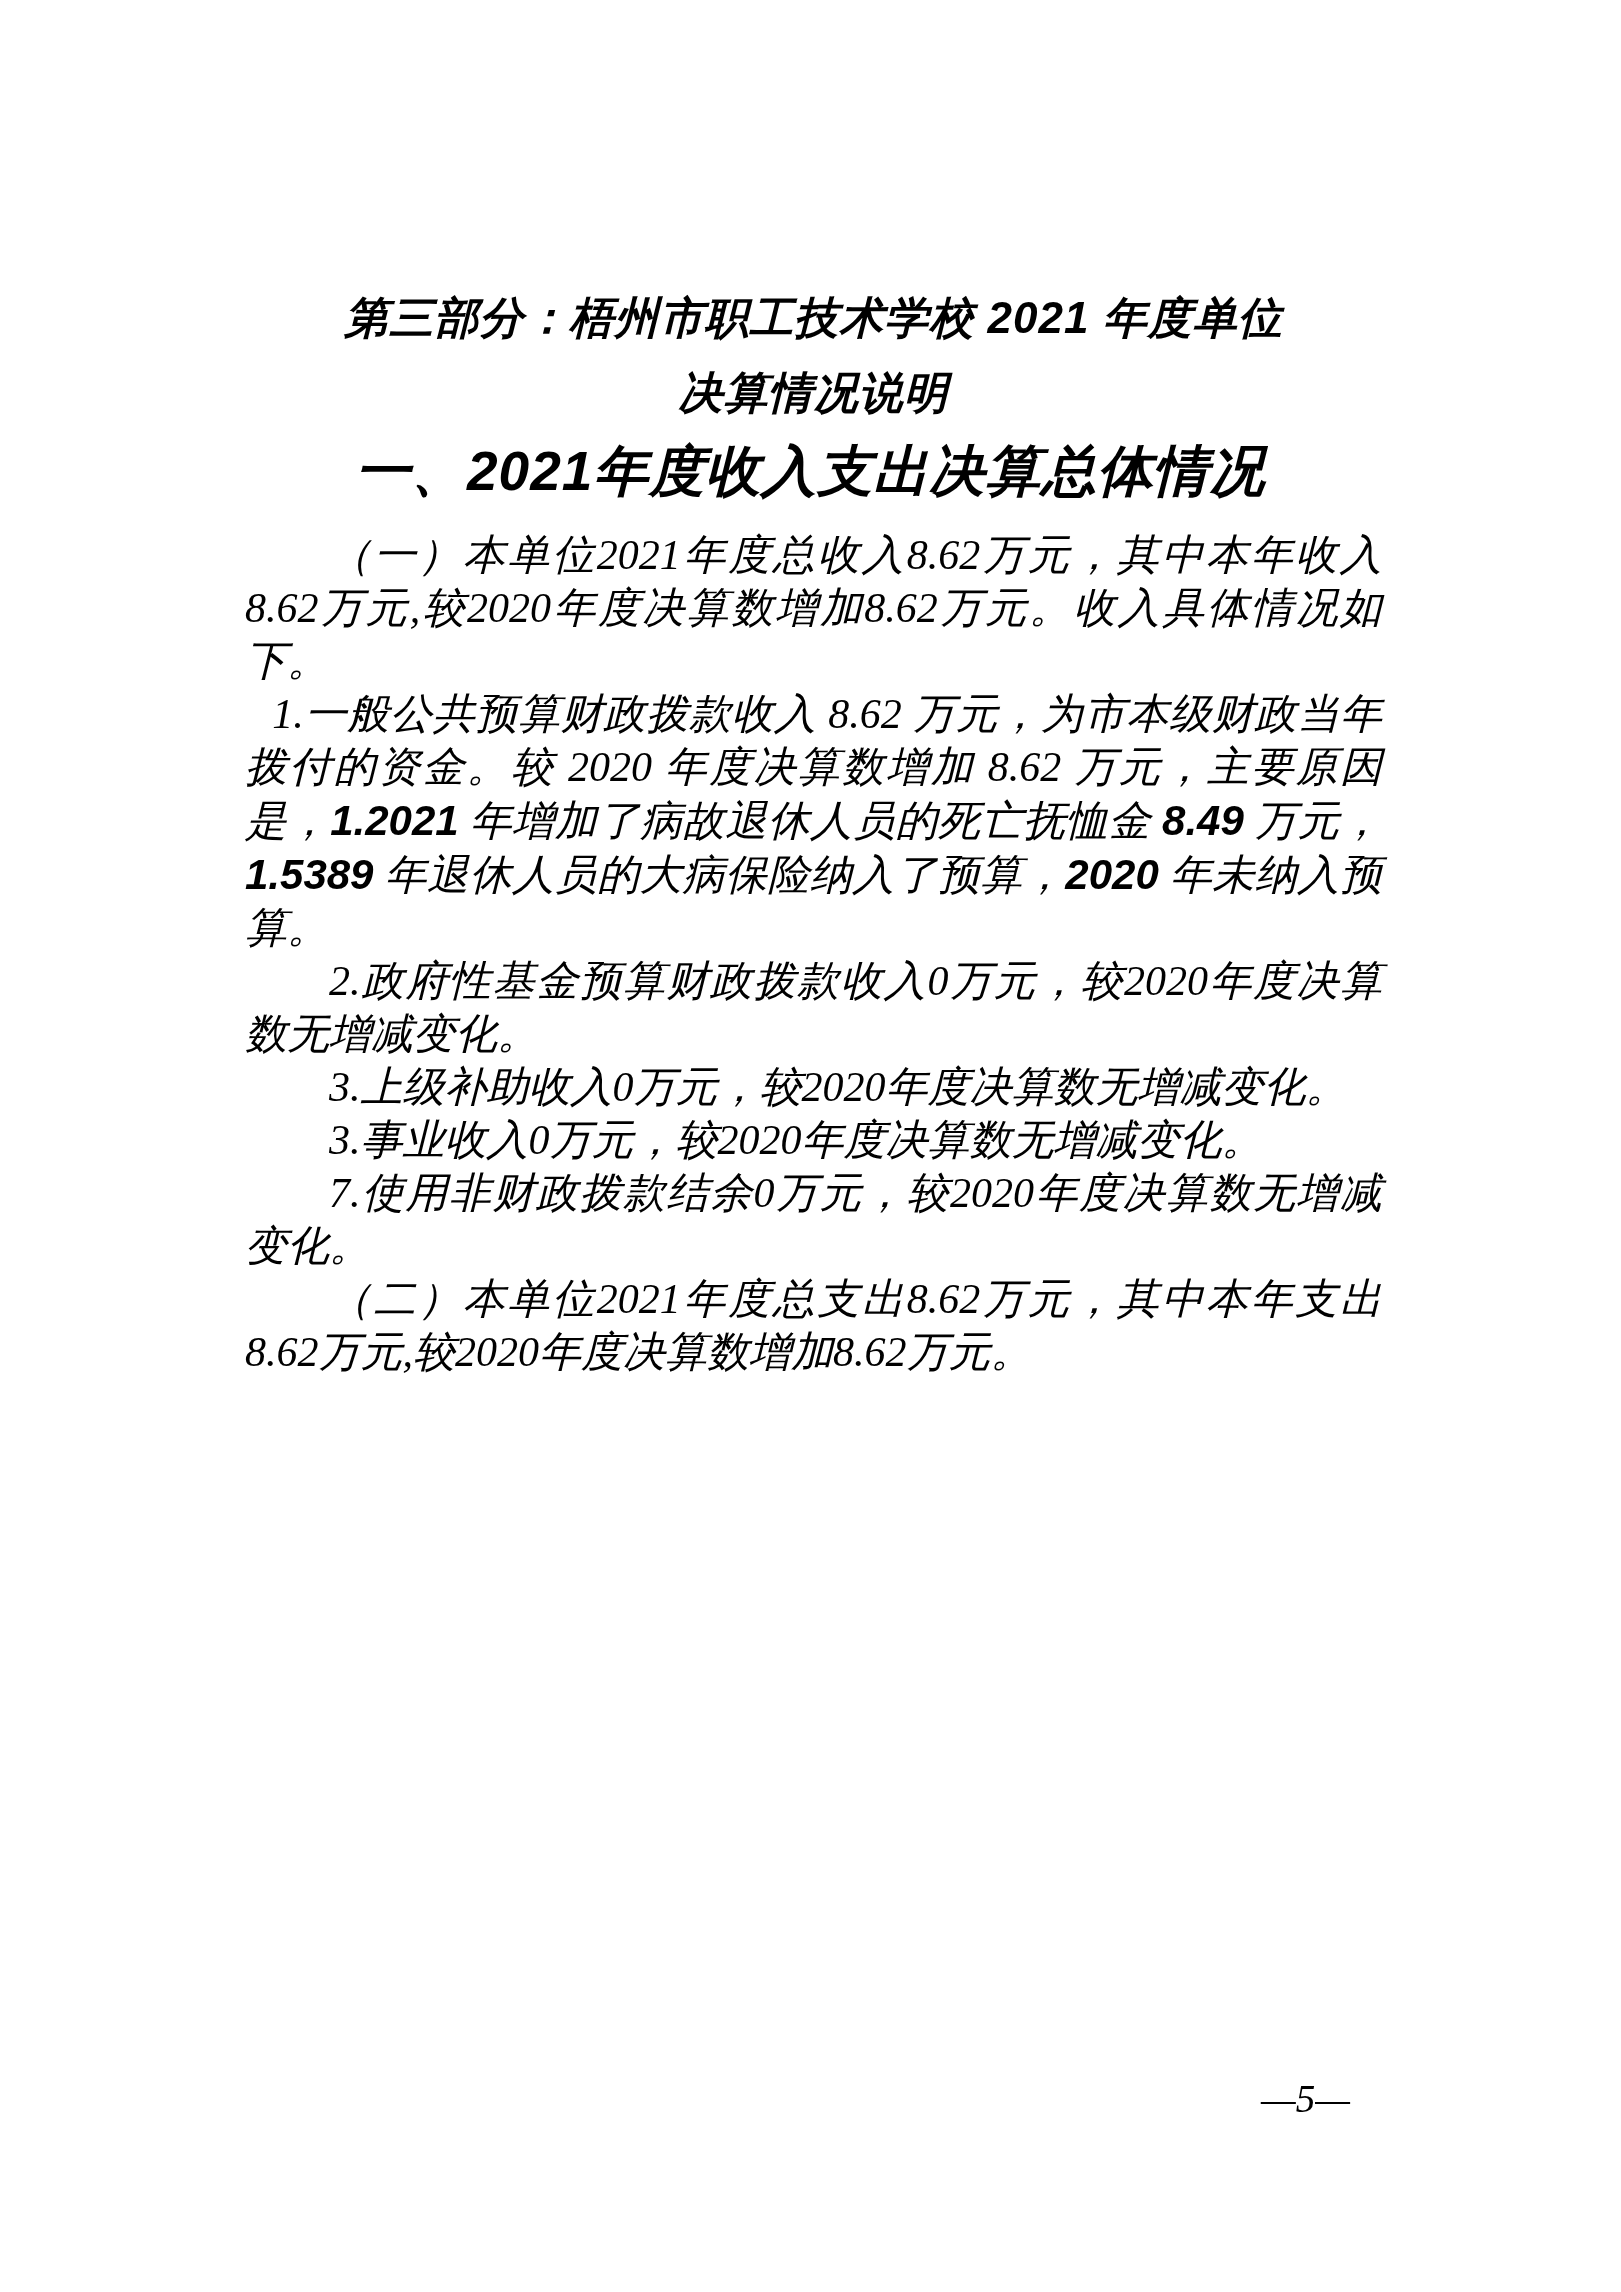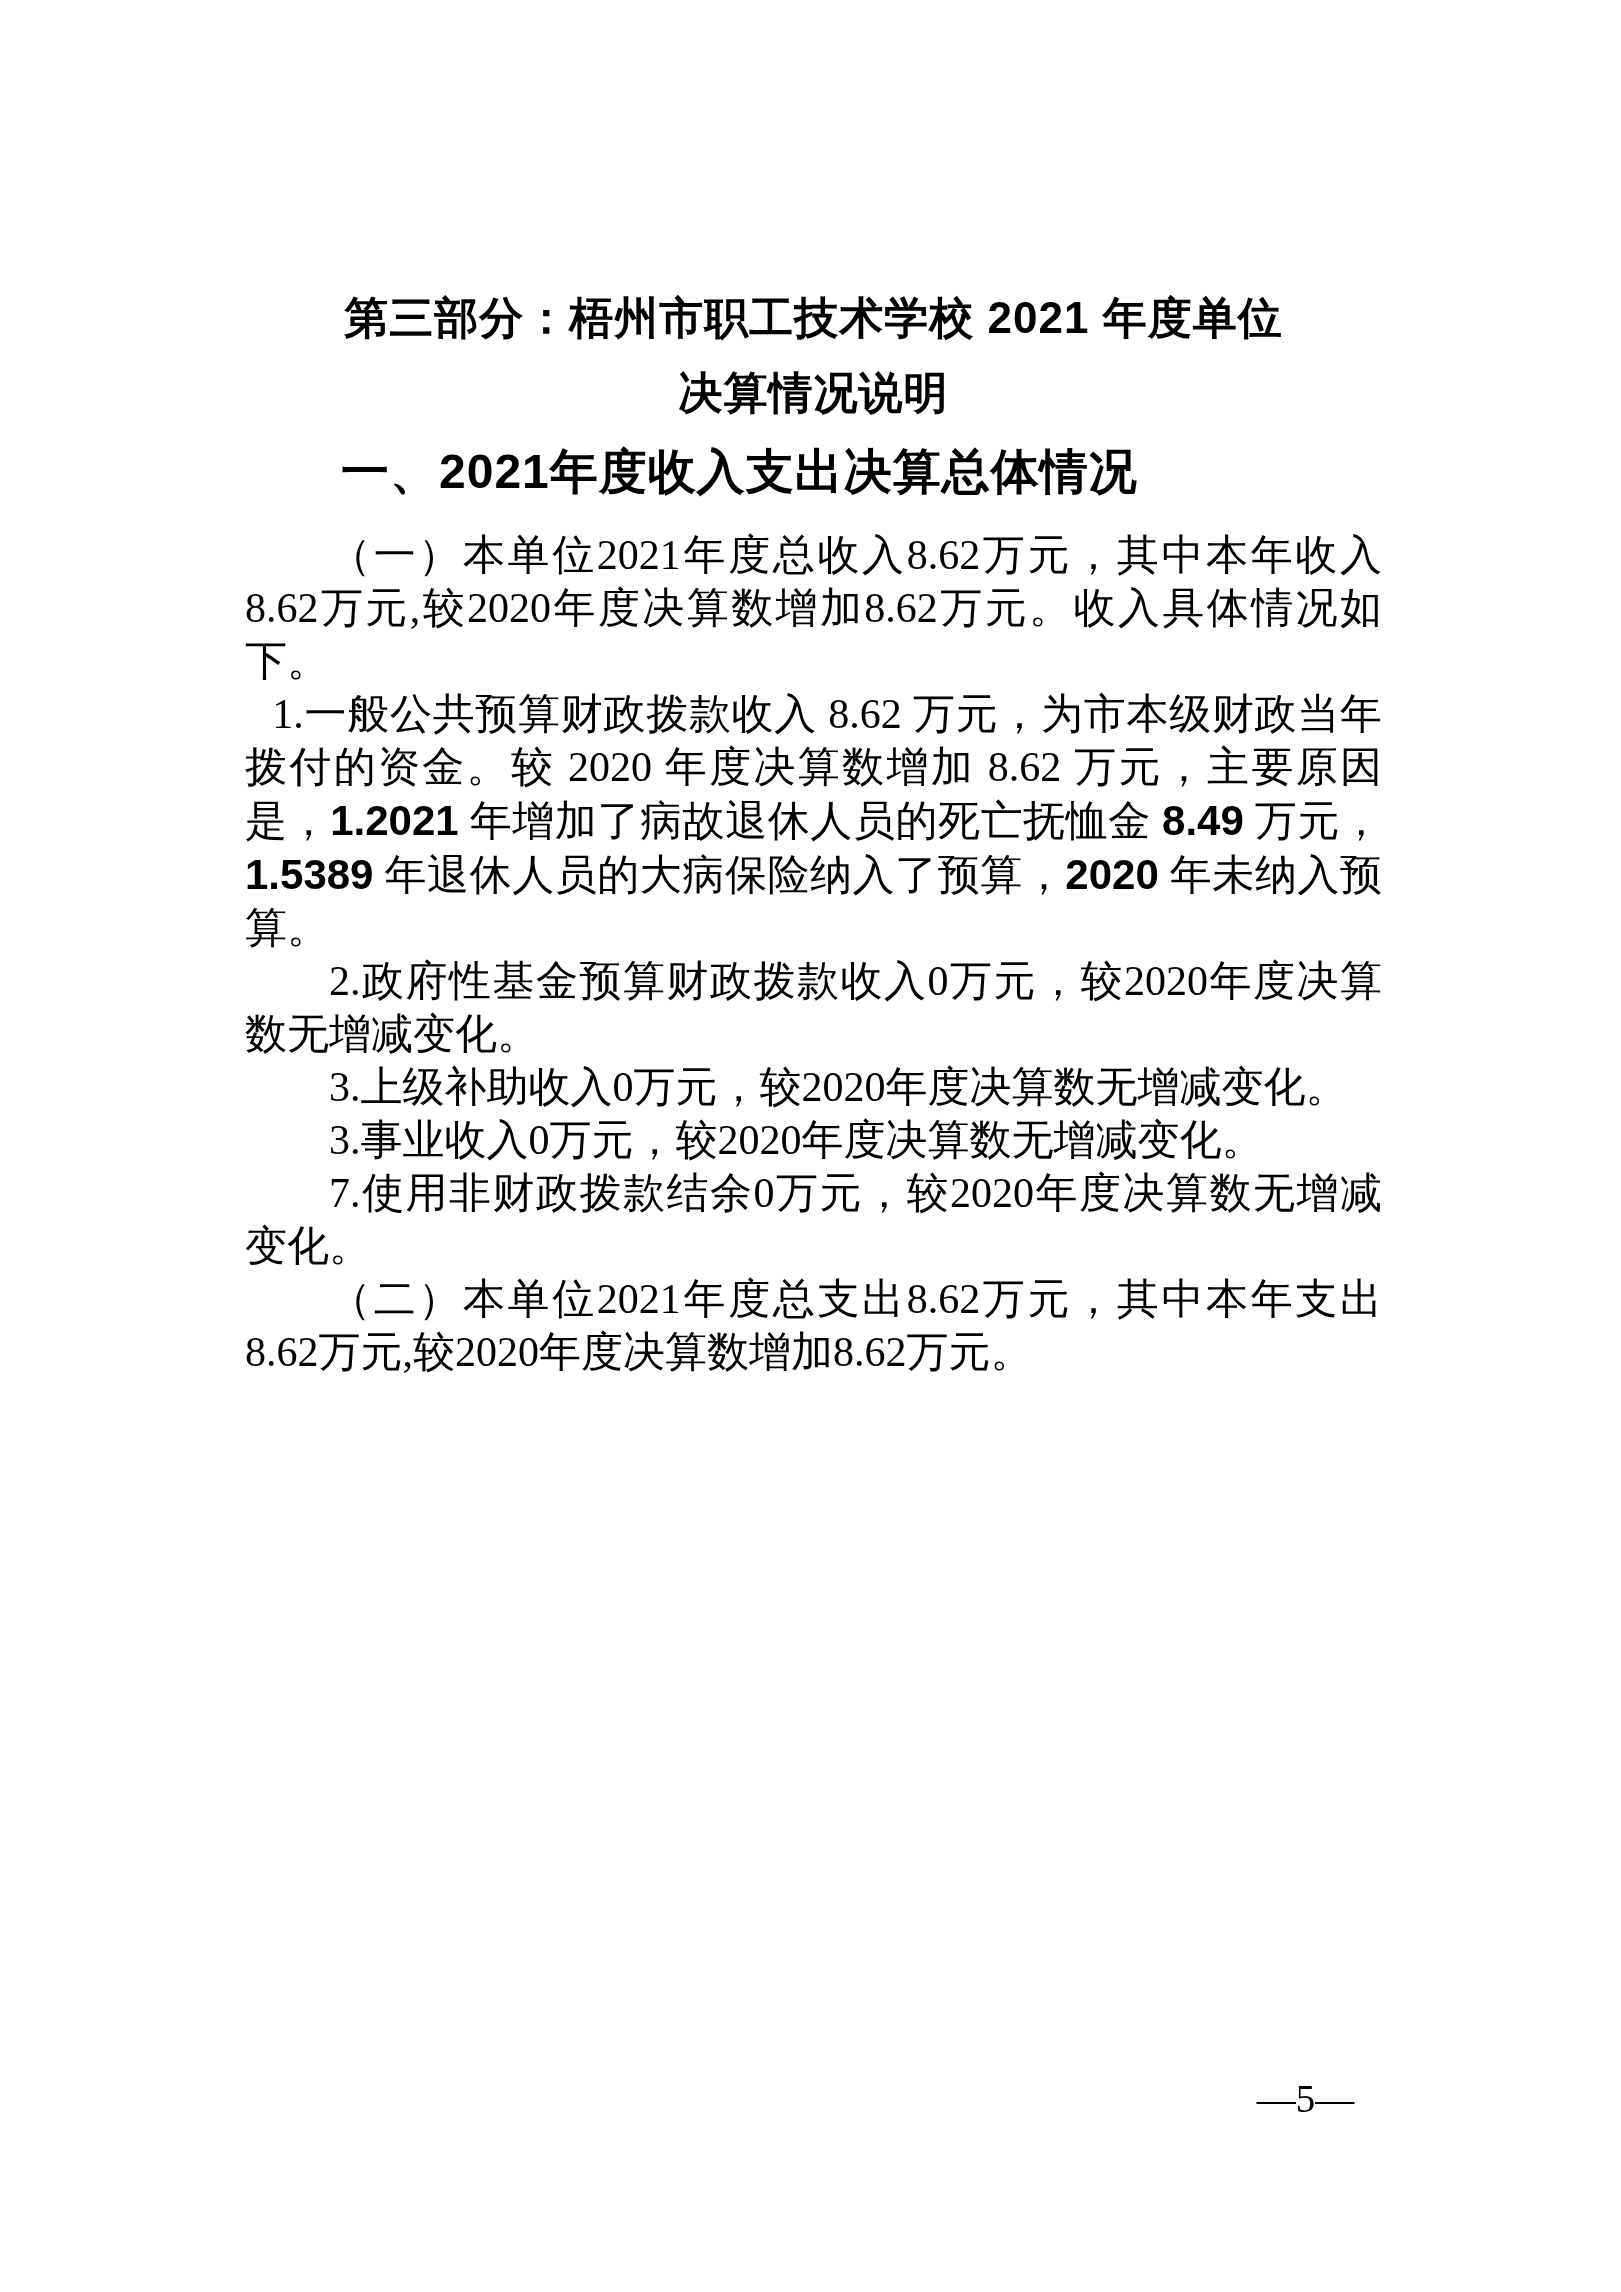--- a/index.html
+++ b/index.html
@@ -8,20 +8,21 @@
     background: #ffffff;
   }
   .page {
     position: relative;
     width: 1621px;
     height: 2293px;
     background: #ffffff;
     color: #000000;
     font-family: "Liberation Serif", "DejaVu Serif", serif;
     overflow: hidden;
+    font-style: italic;
   }
   .doc-title {
     position: absolute;
     top: 280px;
     left: 245px;
     width: 1137px;
     text-align: center;
     font-family: "Liberation Sans", "DejaVu Sans", sans-serif;
     font-weight: 700;
     font-size: 44px;
@@ -30,21 +31,21 @@
     white-space: nowrap;
   }
   .section-heading {
     position: absolute;
     top: 434px;
     left: 245px;
     width: 1137px;
     margin: 0;
     font-family: "Liberation Sans", "DejaVu Sans", sans-serif;
     font-weight: 700;
-    font-size: 48px;
+    font-size: 55px;
     line-height: 75px;
     text-indent: 2em;
     letter-spacing: 1px;
   }
   .body-text {
     position: absolute;
     top: 529px;
     left: 245px;
     width: 1137px;
     font-size: 42px;

